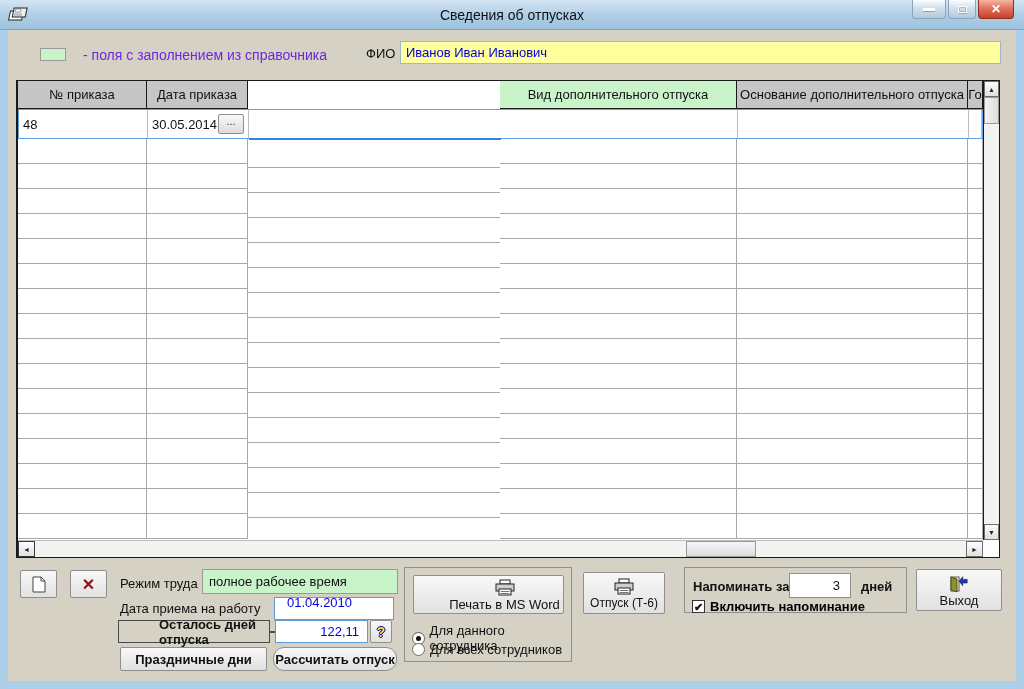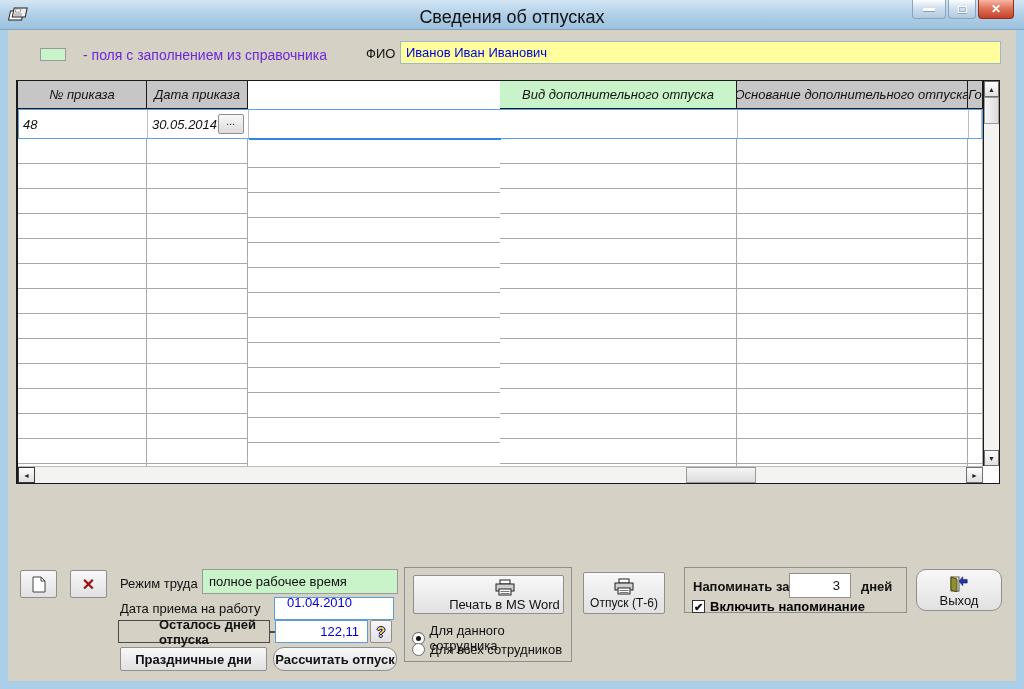--- a/index.html
+++ b/index.html
@@ -2,21 +2,21 @@
 <html><head>
 <meta charset="utf-8">
 <style>
   * { margin:0; padding:0; box-sizing:border-box; font-family:"Liberation Sans", sans-serif; }
   body { background:#ffffff; }
   .window { position:relative; width:1024px; height:689px; background:#d5d1c5; overflow:hidden; outline:1px solid #4e6a8c; }
 
   
   .titlebar { position:absolute; left:0; top:0; width:1024px; height:30px;
     background:linear-gradient(#d3e5f4,#aecde6 55%,#9dc2dd); border-bottom:1px solid #7fa5c5; }
-  .title { position:absolute; left:0; right:0; top:7px; text-align:center; font-size:18px; color:#111; }
+  .title { position:absolute; left:0; right:0; top:7px; text-align:center; font-size:14px; color:#111; }
   .app-icon { position:absolute; left:8px; top:4px; }
   .frame-left  { position:absolute; left:0; top:30px; width:8px;  height:651px; background:#abcfe9; }
   .frame-right { position:absolute; right:0; top:30px; width:8px; height:651px; background:#abcfe9; }
   .frame-bottom{ position:absolute; left:0; bottom:0; width:1024px; height:8px; background:#abcfe9; }
 
   .winbtn { position:absolute; top:0; height:19px; border:1px solid #89a4bc; border-top:none;
     border-radius:0 0 4px 4px; background:linear-gradient(#fdfeff,#cfe0ee 45%,#b2cadf);
     display:flex; align-items:center; justify-content:center; cursor:default; }
   .btn-min { left:912px; width:34px; }
   .btn-max { left:948px; width:28px; }
@@ -26,22 +26,22 @@
   .glyph-max { width:9px; height:7px; border:1px solid #fff; box-shadow:inset 0 0 0 1px rgba(90,120,150,.35), 0 1px 0 rgba(70,100,130,.4); }
 
   
   .legend-swatch { position:absolute; left:40px; top:48px; width:26px; height:13px; background:#c9f4c9; border:1px solid #9a9a9a; }
   .legend-text { position:absolute; left:83px; top:47px; font-size:14px; color:#6d28d9; }
   .fio-label { position:absolute; left:366px; top:46px; font-size:13px; color:#111; }
   .fio-input { position:absolute; left:400px; top:41px; width:601px; height:23px; background:#ffff9e;
     border:1px solid #9db8cc; color:#0000dd; font-size:13px; padding:0 5px; }
 
   
-  .table { position:absolute; left:16px; top:80px; width:984px; height:404px; background:#fff;
-    border:1px solid #1a1a1a; border-left-width:2px;font-style:italic; }
+  .table { position:absolute; left:16px; top:80px; width:984px; height:478px; background:#fff;
+    border:1px solid #1a1a1a; border-left-width:2px; }
   .thead { position:absolute; left:0; top:0; right:16px; height:28px; display:flex; }
   .th { background:#c6c6c6; border-right:1px solid #1a1a1a; border-bottom:1px solid #1a1a1a;
     font-size:13px; color:#111; display:flex; align-items:center; justify-content:center; overflow:hidden; white-space:nowrap; }
   .th.green { background:#c9f4c9; }
   .c1{width:129px;} .c2{width:101px;} .c3{width:252px;margin-top:28px;} .c4{width:237px;} .c5{width:231px;} .c6{flex:1;}
   .tbody { position:absolute; left:0; top:28px; right:16px; bottom:17px; overflow:hidden; background:#fff; }
   .trow { display:flex; height:25px; }
   .trow .td { border-right:1px solid #a8a8a8; border-bottom:1px solid #a8a8a8; }
   .trow.data { height:30px; border:1px solid #5fa3e4; }
   .trow.data .td { border-right:1px solid #bdbdbd; border-bottom:none; }
@@ -92,21 +92,21 @@
   .radio-row { position:absolute; left:7px; display:flex; align-items:center; gap:5px; font-size:13px; color:#111; }
   .radio { width:13px; height:13px; border-radius:50%; border:1px solid #6a6a6a; background:#fff; position:relative; }
   .radio.on::after { content:""; position:absolute; left:3px; top:3px; width:5px; height:5px; border-radius:50%; background:#111; }
   .t6-btn { left:583px; top:572px; width:82px; height:42px; flex-direction:column; gap:1px; font-size:12px; padding-top:2px; }
   .remind-group { left:684px; top:567px; width:223px; height:46px; }
   .remind-input { position:absolute; left:104px; top:5px; width:62px; height:25px; border:1px solid #8f8f8f;
     font-size:13px; text-align:right; padding:0 10px 0 0; background:#fff; color:#111; }
   .chk-row { position:absolute; left:7px; top:31px; display:flex; align-items:center; gap:5px; }
   .checkbox { width:13px; height:13px; border:1px solid #333; background:#fff; font-size:11px; line-height:12px;
     text-align:center; color:#111; font-weight:bold; }
-  .exit-btn { left:916px; top:569px; width:86px; height:42px; flex-direction:column; gap:1px; padding-top:3px;border-radius:10px; }
+  .exit-btn { left:916px; top:569px; width:86px; height:42px; flex-direction:column; gap:1px; padding-top:3px; }
 </style>
 </head>
 <body>
 
 <div class="window">
 
   <div class="titlebar">
     <svg class="app-icon" width="22" height="20" viewBox="0 0 22 20">
       <rect x="4" y="7" width="13" height="9" fill="#fff" stroke="#222" transform="skewX(-12)"></rect>
       <rect x="7" y="4" width="13" height="9" fill="#efefef" stroke="#222" transform="skewX(-12)"></rect>

